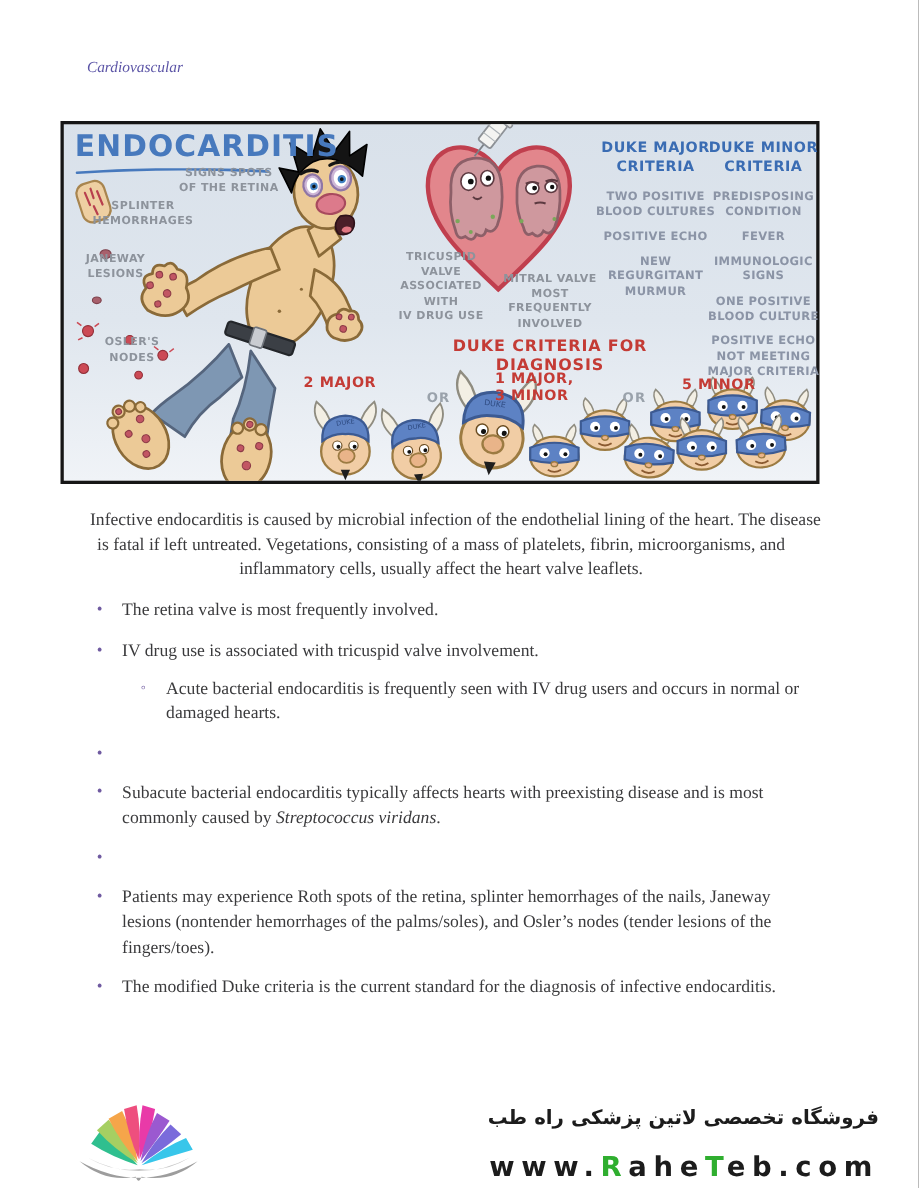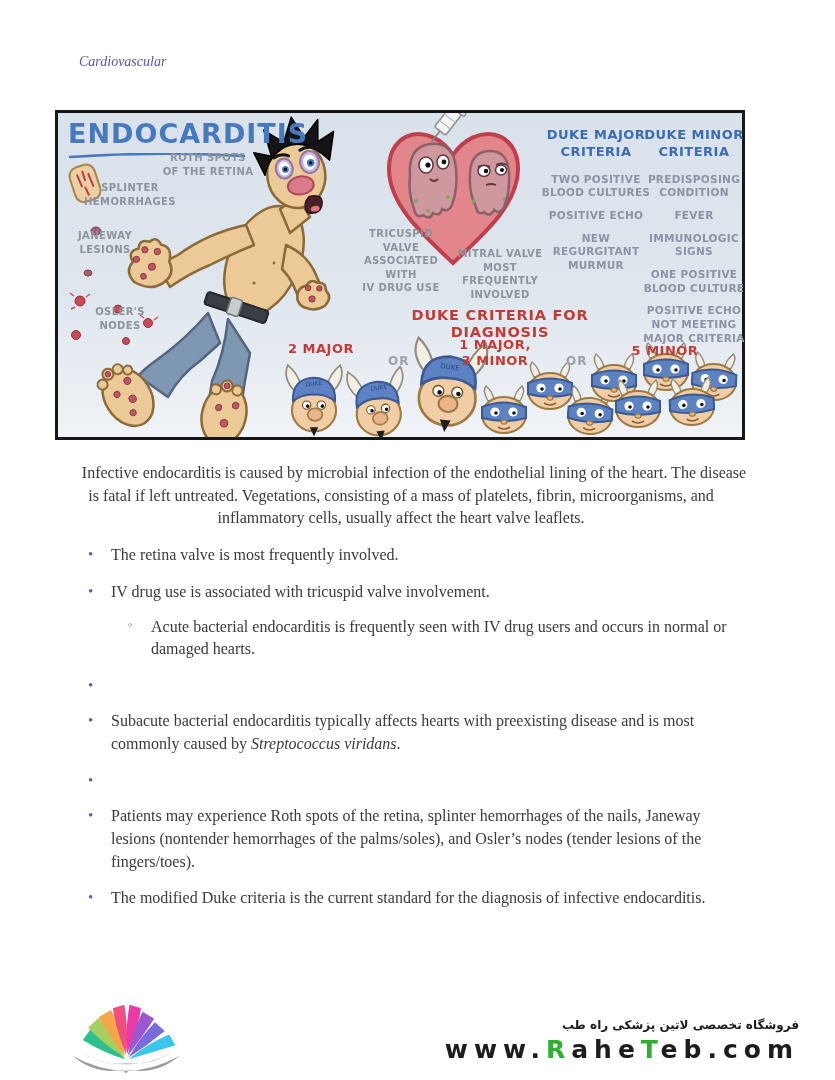--- a/index.html
+++ b/index.html
@@ -19,40 +19,40 @@
   .fig-label{position:absolute;color:#8d939c;font:600 10px/1.35 "DejaVu Sans",sans-serif;
         text-align:center;white-space:pre-line;letter-spacing:.4px;}
   .crit-col{position:absolute;width:116px;text-align:center;}
   .crit-title{color:#3a6cb3;font:700 13px/1.3 "DejaVu Sans",sans-serif;
         white-space:pre-line;letter-spacing:.5px;margin-bottom:12px;}
   .crit-item{color:#8b94a6;font:600 10.5px/1.3 "DejaVu Sans",sans-serif;
         white-space:pre-line;letter-spacing:.3px;margin-bottom:9px;}
   #diagnosis-title{position:absolute;left:322px;top:194px;width:240px;text-align:center;
         color:#c43b35;font:700 14.5px/1.2 "DejaVu Sans",sans-serif;letter-spacing:.8px;}
   .group-label{position:absolute;color:#c43b35;font:700 13px/1.25 "DejaVu Sans",sans-serif;
-        text-align:center;white-space:pre-line;letter-spacing:.5px;}
+        white-space:pre-line;letter-spacing:.5px;}
   .or-label{position:absolute;color:#9aa2ab;font:700 12px/1 "DejaVu Sans",sans-serif;
         letter-spacing:1px;}
   
   #content{position:absolute;left:55px;top:462px;width:692px;color:#3a3a3c;}
   #intro-paragraph{font-size:16px;line-height:1.42;text-indent:26px;margin:0;text-align:center;}
   #bullet-list{list-style:none;margin:6px 0 0 0;padding:0;}
   #bullet-list li{display:flex;font-size:16px;line-height:1.42;margin-top:14px;}
   #bullet-list li.lvl1{padding-left:33px;}
   #bullet-list li.lvl2{padding-left:73px;margin-top:12px;}
   .marker{flex:0 0 10px;margin-right:13px;color:#6f5aa0;}
   li.lvl1 .marker{font-size:15px;}
   li.lvl2 .marker{font-size:13px;}
   .btext em{font-style:italic;}
   
   #footer-logo{position:absolute;left:60px;top:1000px;width:132px;height:78px;}
   #footer-text{position:absolute;right:36px;top:1006px;text-align:right;
         font-family:"DejaVu Sans",sans-serif;color:#1c1c1c;}
-  #footer-persian{font-size:12px;font-weight:700;direction:rtl;margin-top:12px;}
-  #footer-url{font-size:25px;font-weight:700;letter-spacing:6px;margin-top:3px;white-space:nowrap;}
+  #footer-persian{font-size:18px;font-weight:700;direction:rtl;}
+  #footer-url{font-size:25px;font-weight:700;letter-spacing:6px;margin-top:19px;white-space:nowrap;}
   #footer-url .green{color:#2fae2f;}
 </style>
 </head>
 <body>
 
 <div id="page">
 
   <div id="chapter-header">Cardiovascular</div>
 
   <div id="figure-panel">
@@ -257,21 +257,21 @@
       <text x="248" y="274" font-size="6" fill="#2e4a80" font-family="DejaVu Sans" transform="rotate(-8 248 274)">DUKE</text>
       <text x="313" y="278" font-size="6" fill="#2e4a80" font-family="DejaVu Sans" transform="rotate(-10 313 278)">DUKE</text>
       <text x="382" y="255" font-size="7" fill="#2e4a80" font-family="DejaVu Sans" transform="rotate(8 382 255)">DUKE</text>
     </svg>
 
     <div id="figure-title">ENDOCARDITIS</div>
     <svg id="figure-title-underline" viewBox="0 0 178 6">
       <path d="M2,4 Q90,-2 176,3" stroke="#4779bd" stroke-width="2.4" fill="none" stroke-linecap="round"></path>
     </svg>
 
-    <div class="fig-label" style="left:95px;top:38px;width:110px">ROTH SPOTS
+    <div class="fig-label" style="left:95px;top:38px;width:110px">SIGNS SPOTS
 OF THE RETINA</div>
     <div class="fig-label" style="left:12px;top:68px;width:120px">SPLINTER
 HEMORRHAGES</div>
     <div class="fig-label" style="left:2px;top:116px;width:90px">JANEWAY
 LESIONS</div>
     <div class="fig-label" style="left:20px;top:192px;width:84px">OSLER'S
 NODES</div>
     <div class="fig-label" style="left:293px;top:114px;width:100px">TRICUSPID VALVE
 ASSOCIATED WITH
 IV DRUG USE</div>

